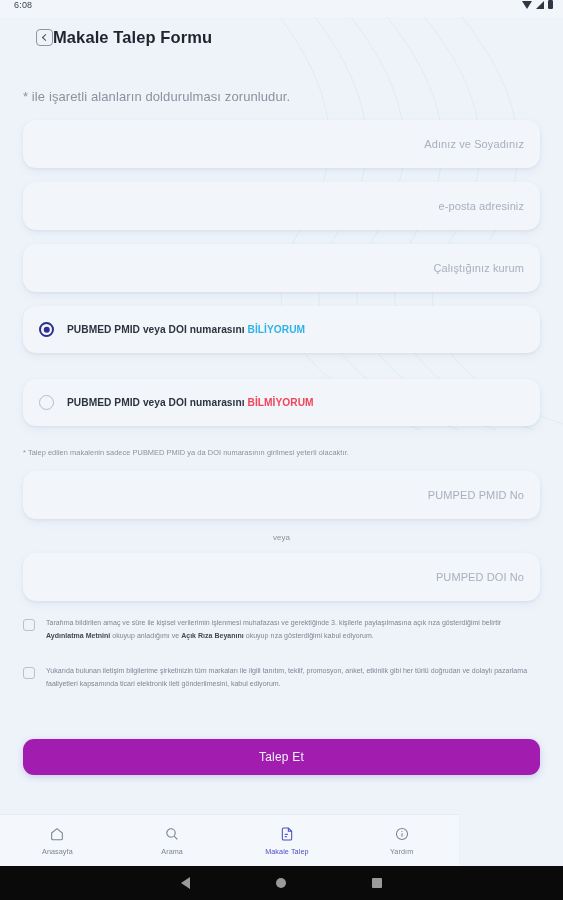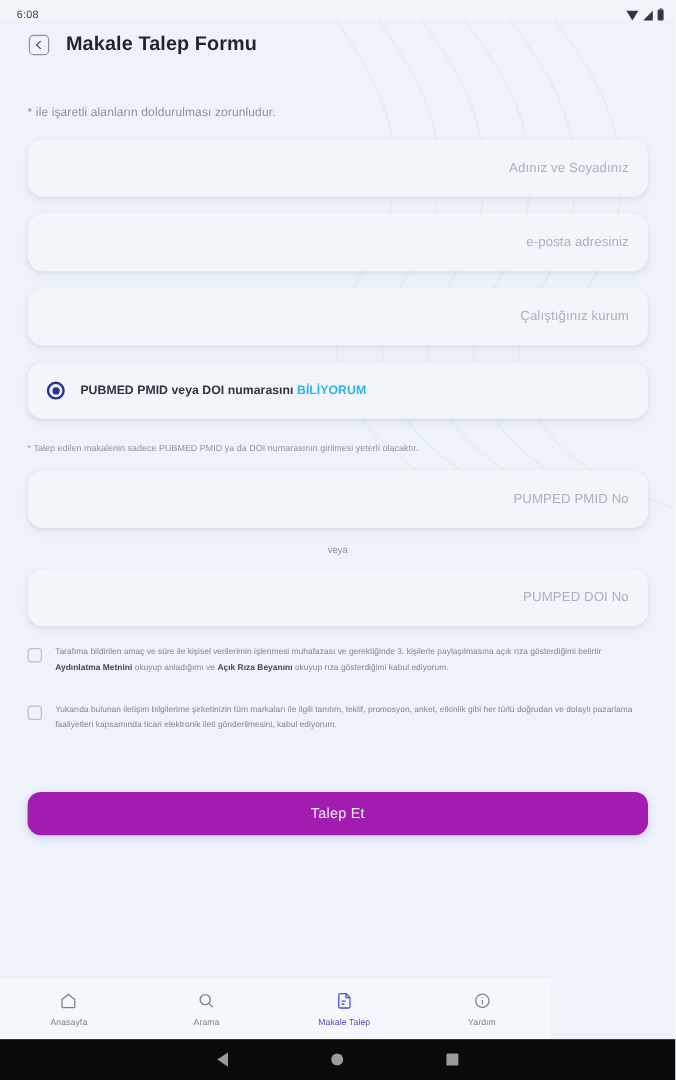--- a/index.html
+++ b/index.html
@@ -18,21 +18,21 @@
     background: #eef3fa;
     overflow: hidden;
   }
 
   
   .statusbar {
     position: relative;
     z-index: 5;
     height: 17px;
     display: flex;
-    align-items: flex-end;
+    align-items: flex-start;
     justify-content: space-between;
     padding: 0 10px 0 14px;
     background: #f2f6fb;
   }
   .statusbar .clock {
     font-size: 9px;
     color: #3c4450;
     letter-spacing: .2px;
   }
   .status-icons {
@@ -77,22 +77,22 @@
     pointer-events: none;
   }
 
   
   .appbar {
     position: relative;
     z-index: 3;
     height: 40px;
     display: flex;
     align-items: center;
-    gap: 14px;
-    padding: 0 24px;
+    gap: 0;
+    padding: 0 36px;
   }
   .back-btn {
     width: 17px; height: 17px;
     border: 1.2px solid #8d95a3;
     border-radius: 4px;
     display: flex;
     align-items: center;
     justify-content: center;
     background: transparent;
     cursor: pointer;
@@ -113,21 +113,21 @@
 
   
   .content {
     position: relative;
     z-index: 2;
     height: 775px;
     padding: 0 23px;
   }
 
   .hint {
-    font-size: 10px;
+    font-size: 13px;
     color: #8a929e;
     margin-top: 32px;
     margin-bottom: 16px;
     letter-spacing: .1px;
   }
 
   .field {
     height: 48px;
     background: #f2f5fa;
     border-radius: 13px;
@@ -347,20 +347,24 @@
 
     <div class="field">
       <span class="ph">Çalıştığınız kurum</span>
     </div>
 
     <div class="radio-row">
       <span class="radio on"></span>
       <span class="radio-label"><span>PUBMED PMID veya DOI numarasını </span><span class="accent-know">BİLİYORUM</span></span>
     </div>
 
+    <div class="radio-row second">
+      <span class="radio"></span>
+      <span class="radio-label"><span>PUBMED PMID veya DOI numarasını </span><span class="accent-unknow">BİLMİYORUM</span></span>
+    </div>
 
     <div class="note">* Talep edilen makalenin sadece PUBMED PMID ya da DOI numarasının girilmesi yeterli olacaktır.</div>
 
     <div class="field">
       <span class="ph">PUMPED PMID No</span>
     </div>
 
     <div class="veya">veya</div>
 
     <div class="field">

